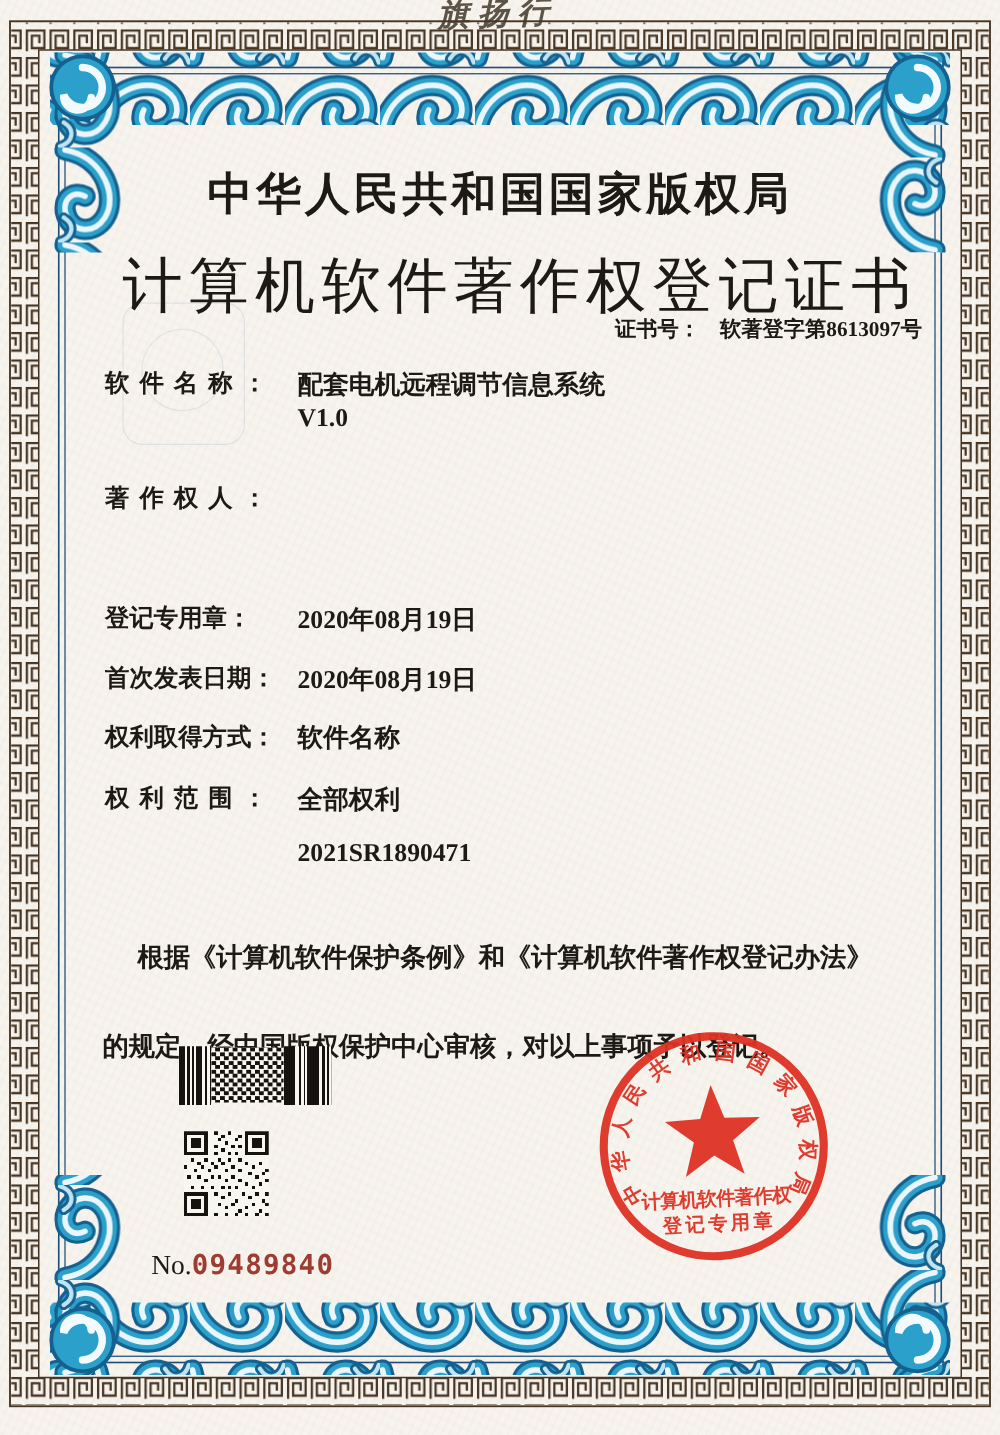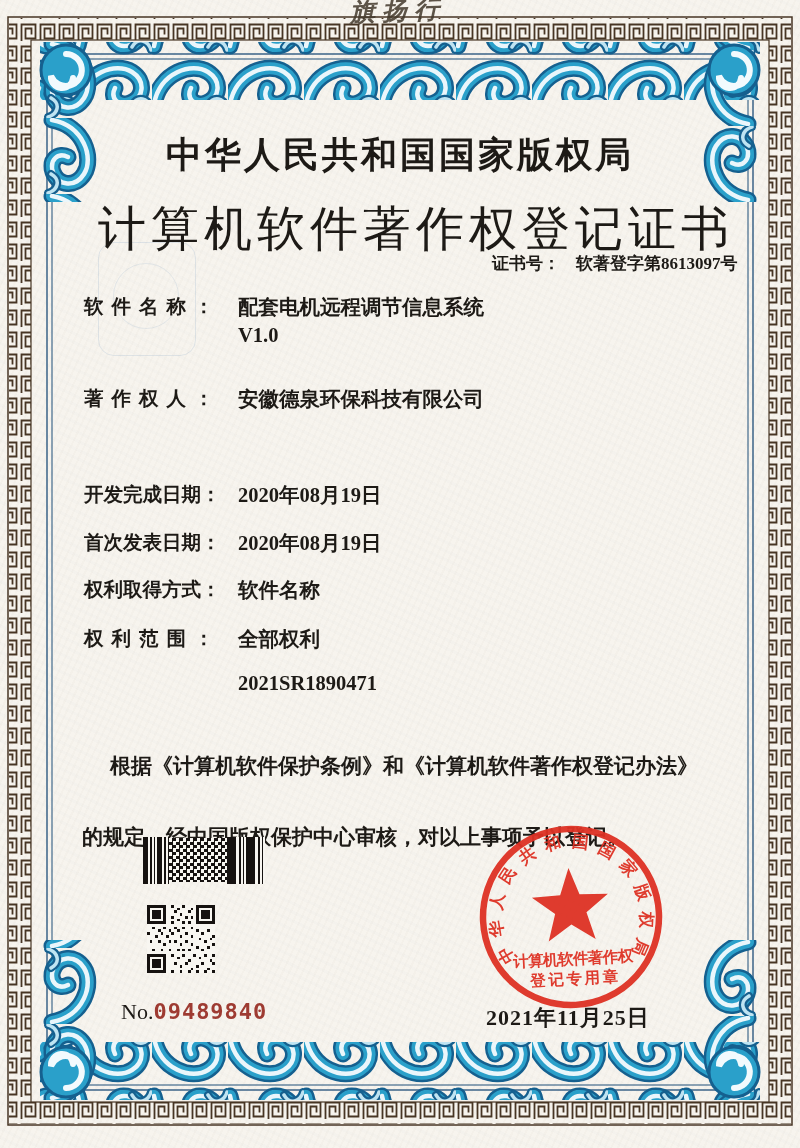--- a/index.html
+++ b/index.html
@@ -102,23 +102,22 @@
 
   <div class="abs certno">
     <span class="cl">证书号：</span><span>软著登字第8613097号</span>
   </div>
 
   <div class="lab sp4" style="top:293px">软件名称：</div>
   <div class="val" style="top:293px">配套电机远程调节信息系统</div>
   <div class="val" style="top:324px">V1.0</div>
 
   <div class="lab sp4" style="top:385px">著作权人：</div>
-  <div class="val" style="top:385px">安徽德泉环保科技有限公司</div>
 
-  <div class="lab" style="top:481px">开发完成日期：</div>
+  <div class="lab" style="top:481px">登记专用章：</div>
   <div class="val" style="top:481px">2020年08月19日</div>
 
   <div class="lab" style="top:529px">首次发表日期：</div>
   <div class="val" style="top:529px">2020年08月19日</div>
 
   <div class="lab" style="top:576px">权利取得方式：</div>
   <div class="val" style="top:576px">软件名称</div>
 
   <div class="lab sp4" style="top:625px">权利范围：</div>
   <div class="val" style="top:625px">全部权利</div>
@@ -161,15 +160,14 @@
     <circle r="88" fill="none" stroke="#de3224" stroke-width="6.5"></circle>
     <path id="sealarc" d="M-54.9,43.4 A70,70 0 1 1 54.9,43.4" fill="none"></path>
     <path d="M0,-40 L9.7,-13.35 L38.04,-12.36 L15.69,5.1 L23.51,32.36 L0,16.5 L-23.51,32.36 L-15.69,5.1 L-38.04,-12.36 L-9.7,-13.35 Z" transform="translate(0,-9)" fill="#de3224"></path>
     <text font-size="16.5" font-weight="bold" fill="#de3224" font-family="Liberation Serif,serif">
       <textPath href="#sealarc" startOffset="5" textLength="302" lengthAdjust="spacing">中华人民共和国国家版权局</textPath>
     </text>
     <text x="0" y="47" text-anchor="middle" font-size="15.5" font-weight="bold" fill="#de3224" font-family="Liberation Serif,serif" textLength="120" lengthAdjust="spacing">计算机软件著作权</text>
     <text x="0" y="67" text-anchor="middle" font-size="15.5" font-weight="bold" fill="#de3224" font-family="Liberation Serif,serif" textLength="88" lengthAdjust="spacing">登记专用章</text>
   </svg>
 
-  <div class="abs issuedate">2021年11月25日</div>
 
 </div>
 
 </body></html>

